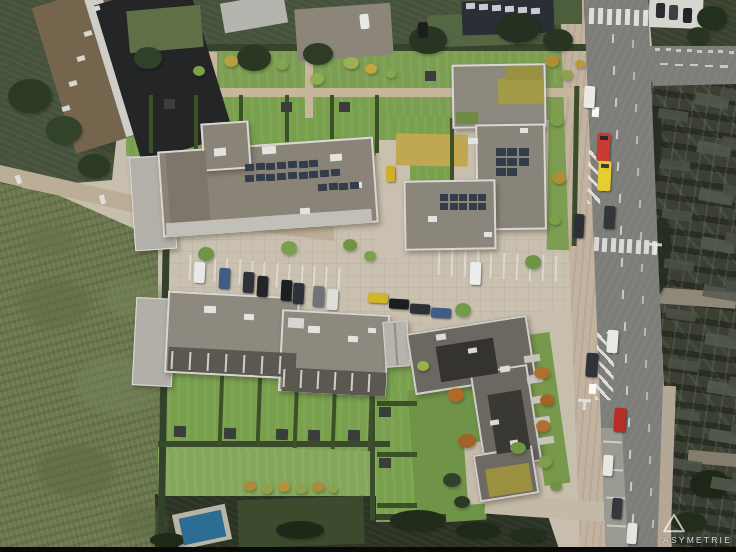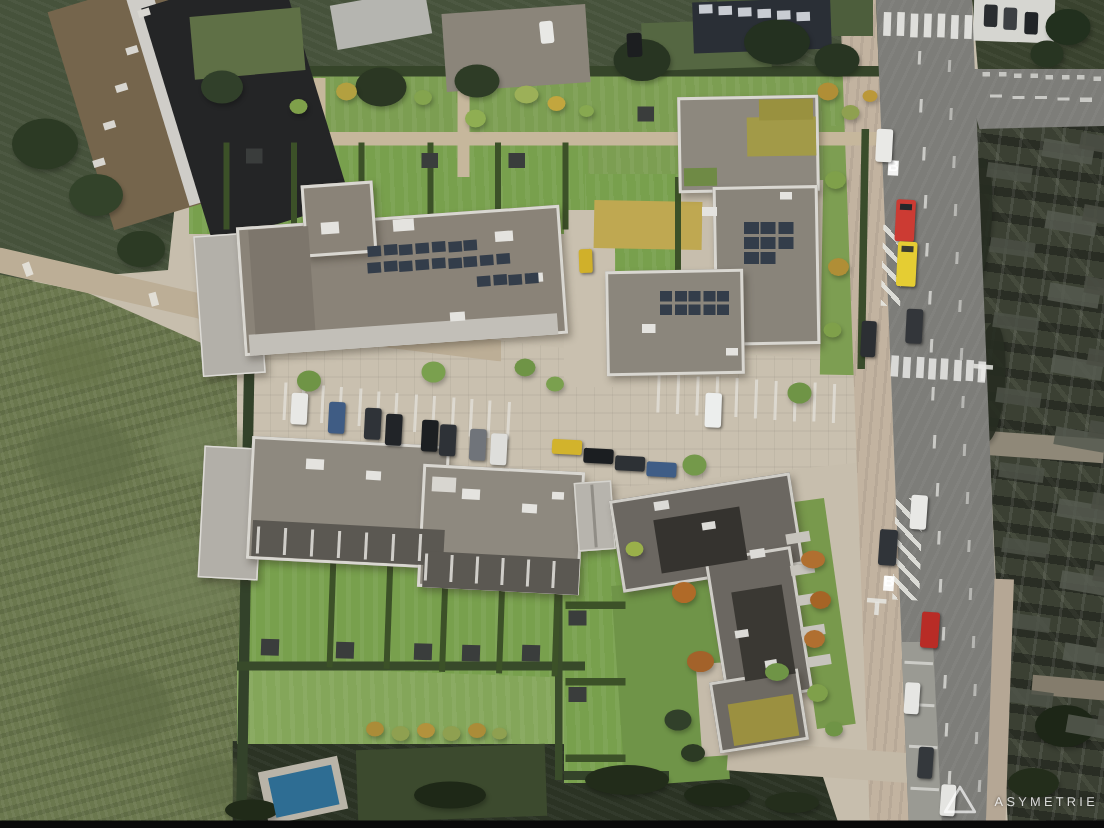--- a/index.html
+++ b/index.html
@@ -31,21 +31,21 @@
     radial-gradient(110px 70px at 30% 30%, rgba(255,255,240,.06), transparent 70%),
     radial-gradient(140px 95px at 60% 72%, rgba(0,0,0,.20), transparent 70%),
     repeating-linear-gradient(75deg, rgba(255,255,255,.05) 0 2px, transparent 2px 5px),
     repeating-linear-gradient(-15deg, rgba(28,38,18,.14) 0 3px, transparent 3px 8px)}
   .tex-paving::after{background:
     repeating-linear-gradient(90deg, rgba(0,0,0,.045) 0 1px, transparent 1px 12px),
     repeating-linear-gradient(0deg, rgba(0,0,0,.035) 0 1px, transparent 1px 12px)}
   .tex-asphalt::after{background:repeating-linear-gradient(115deg, rgba(255,255,255,.035) 0 2px, transparent 2px 7px)}
   .tex-lawn::after{background:repeating-linear-gradient(88deg, rgba(255,255,255,.055) 0 3px, transparent 3px 9px)}
   .tex-brick::after{background:repeating-linear-gradient(95deg, rgba(0,0,0,.06) 0 2px, transparent 2px 7px)}
-  .wm{position:absolute;right:4px;bottom:7px;z-index:9;display:flex;align-items:center;pointer-events:none}
+  .wm{position:absolute;right:4px;bottom:7px;z-index:9;display:flex;flex-direction:column;align-items:flex-start;pointer-events:none}
   .wm-logo{width:22px;height:20px;margin-right:12px;margin-bottom:2px;opacity:.8}
   .wm-text{font-size:8.5px;letter-spacing:2.2px;color:rgba(255,255,255,.82);text-shadow:0 0 2px rgba(0,0,0,.6)}
 </style>
 </head>
 <body>
 
 <div id="cv">
   <div class="wm">
     <svg class="wm-logo" viewBox="0 0 24 21">
       <path d="M12 1.5 L22.8 19.5 H1.2 Z" fill="none" stroke="#ffffff" stroke-width="2.1" stroke-linejoin="round" opacity="0.85"></path>

